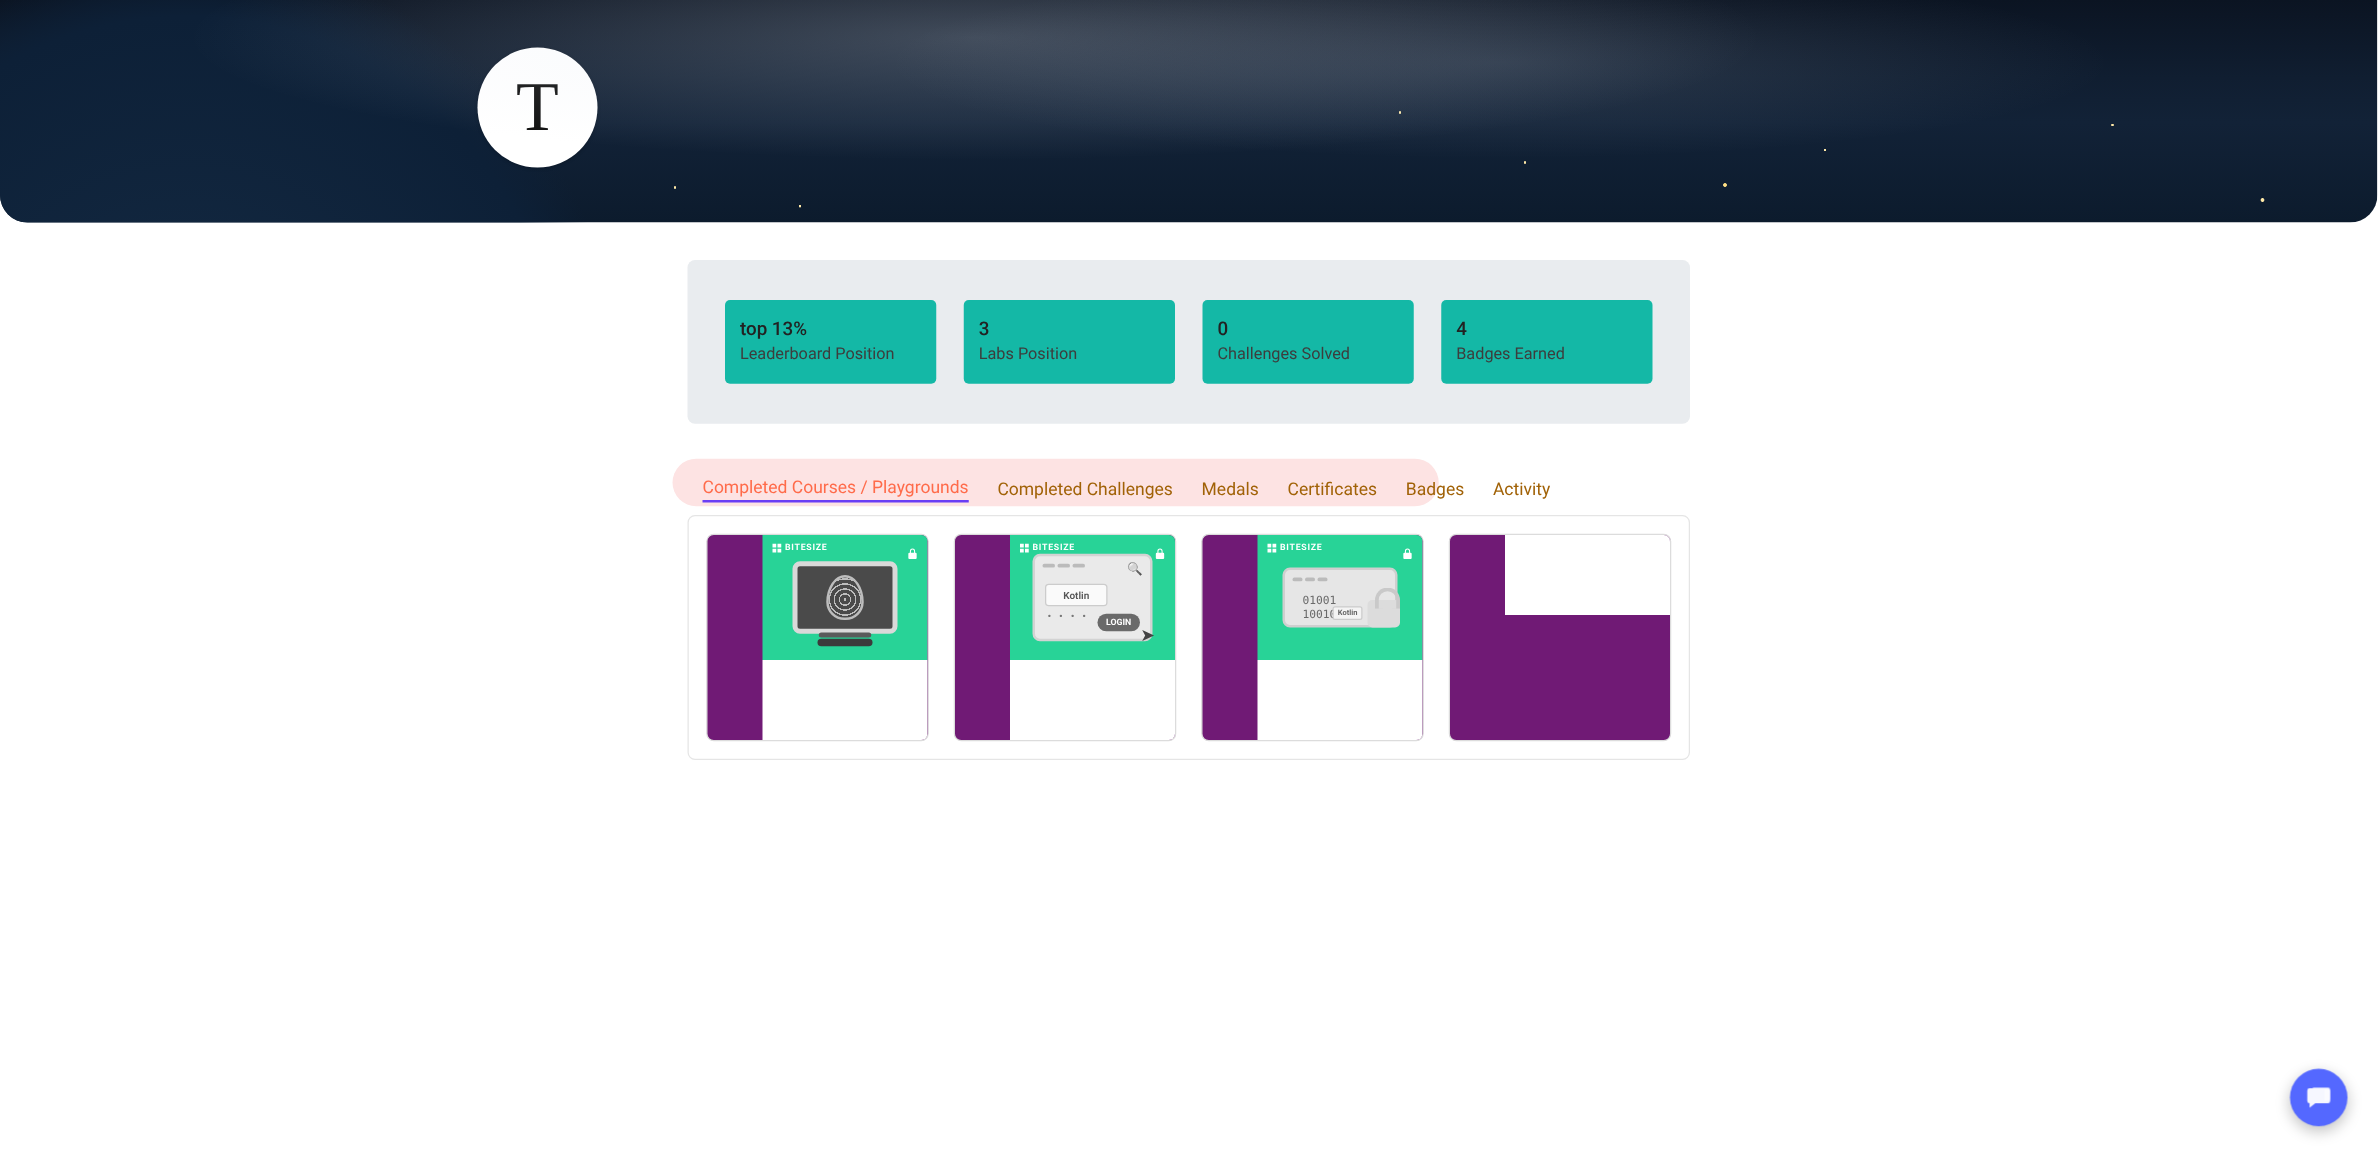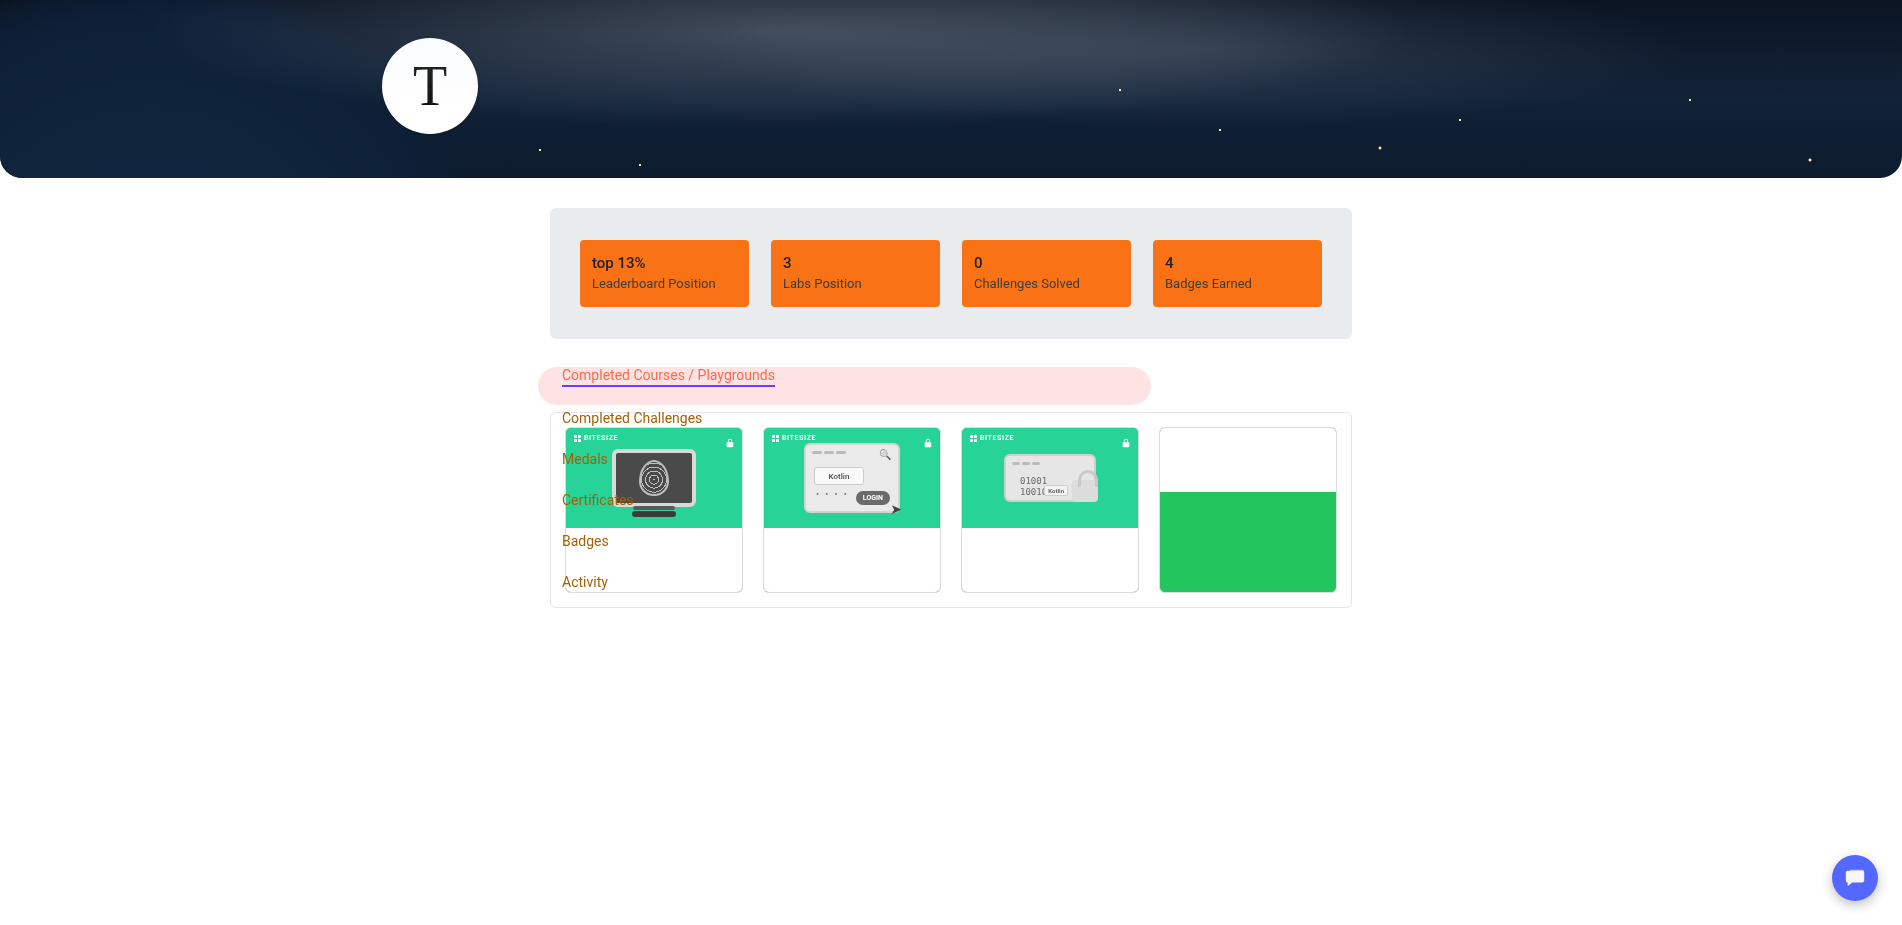--- a/index.html
+++ b/index.html
@@ -70,21 +70,21 @@
   
   .stats-panel {
     background: #e9ecef;
     border-radius: 6px;
     padding: 32px 30px;
     display: flex;
     gap: 22px;
   }
   .stat-card {
     flex: 1 1 0;
-    background: #f97316;
+    background: #14b8a6;
     border-radius: 4px;
     padding: 14px 12px 16px 12px;
   }
   .stat-value {
     font-size: 15px;
     font-weight: 500;
     color: #222;
     margin-bottom: 4px;
   }
   .stat-label {
@@ -104,25 +104,24 @@
     height: 38px;
     width: 613px;
     background: #fde3e3;
     border-radius: 19px;
     z-index: 0;
   }
   .tabs {
     position: relative;
     z-index: 1;
     display: flex;
-    align-items: flex-start;
+    align-items: flex-end;
     height: 35px;
     gap: 23px;
     padding-left: 12px;
-    flex-direction: column;
   }
   .tab {
     font-size: 14px;
     color: #a16207;
     cursor: pointer;
     padding: 0 0 2px 0;
     white-space: nowrap;
   }
   .tab.active {
     color: #ff6b4a;
@@ -136,24 +135,25 @@
     border-radius: 6px;
     padding: 14px;
     display: flex;
     gap: 20px;
   }
   .course-card {
     width: 180px;
     border: 1px solid #dcdcdc;
     border-radius: 6px;
     overflow: hidden;
-    background: #22c55e;
+    background: #701a75;
     cursor: pointer;
     display:flex;
     flex-direction:column;
+    padding-left:44px;
   }
   .card-top {
     background: #28d397;
     height: 100px;
     position: relative;
     display:flex;
     align-items:center;
     justify-content:center;
   }
   .card-level {

